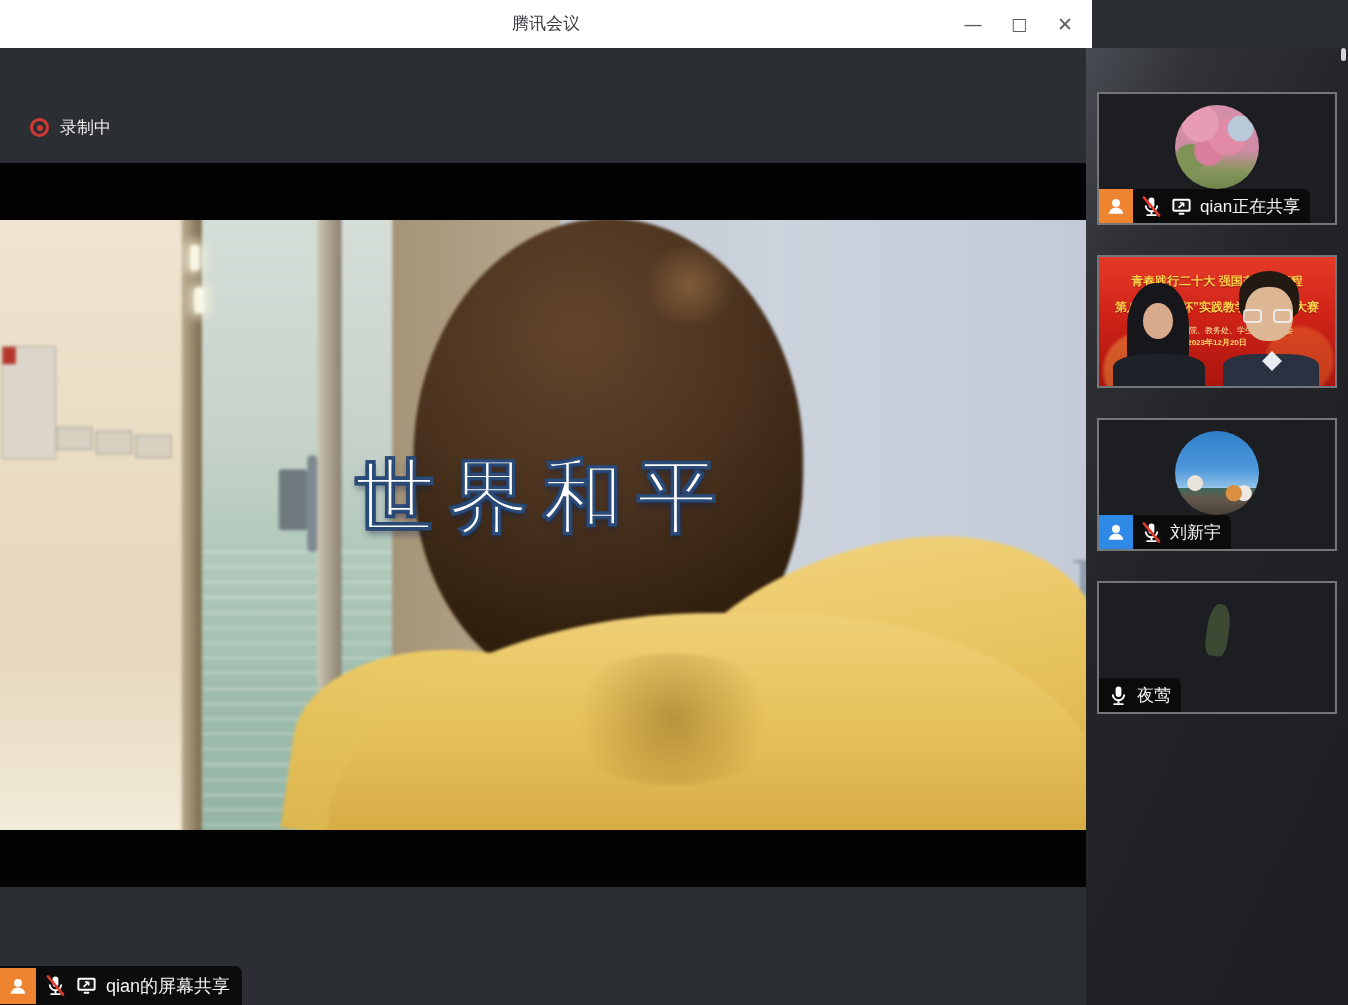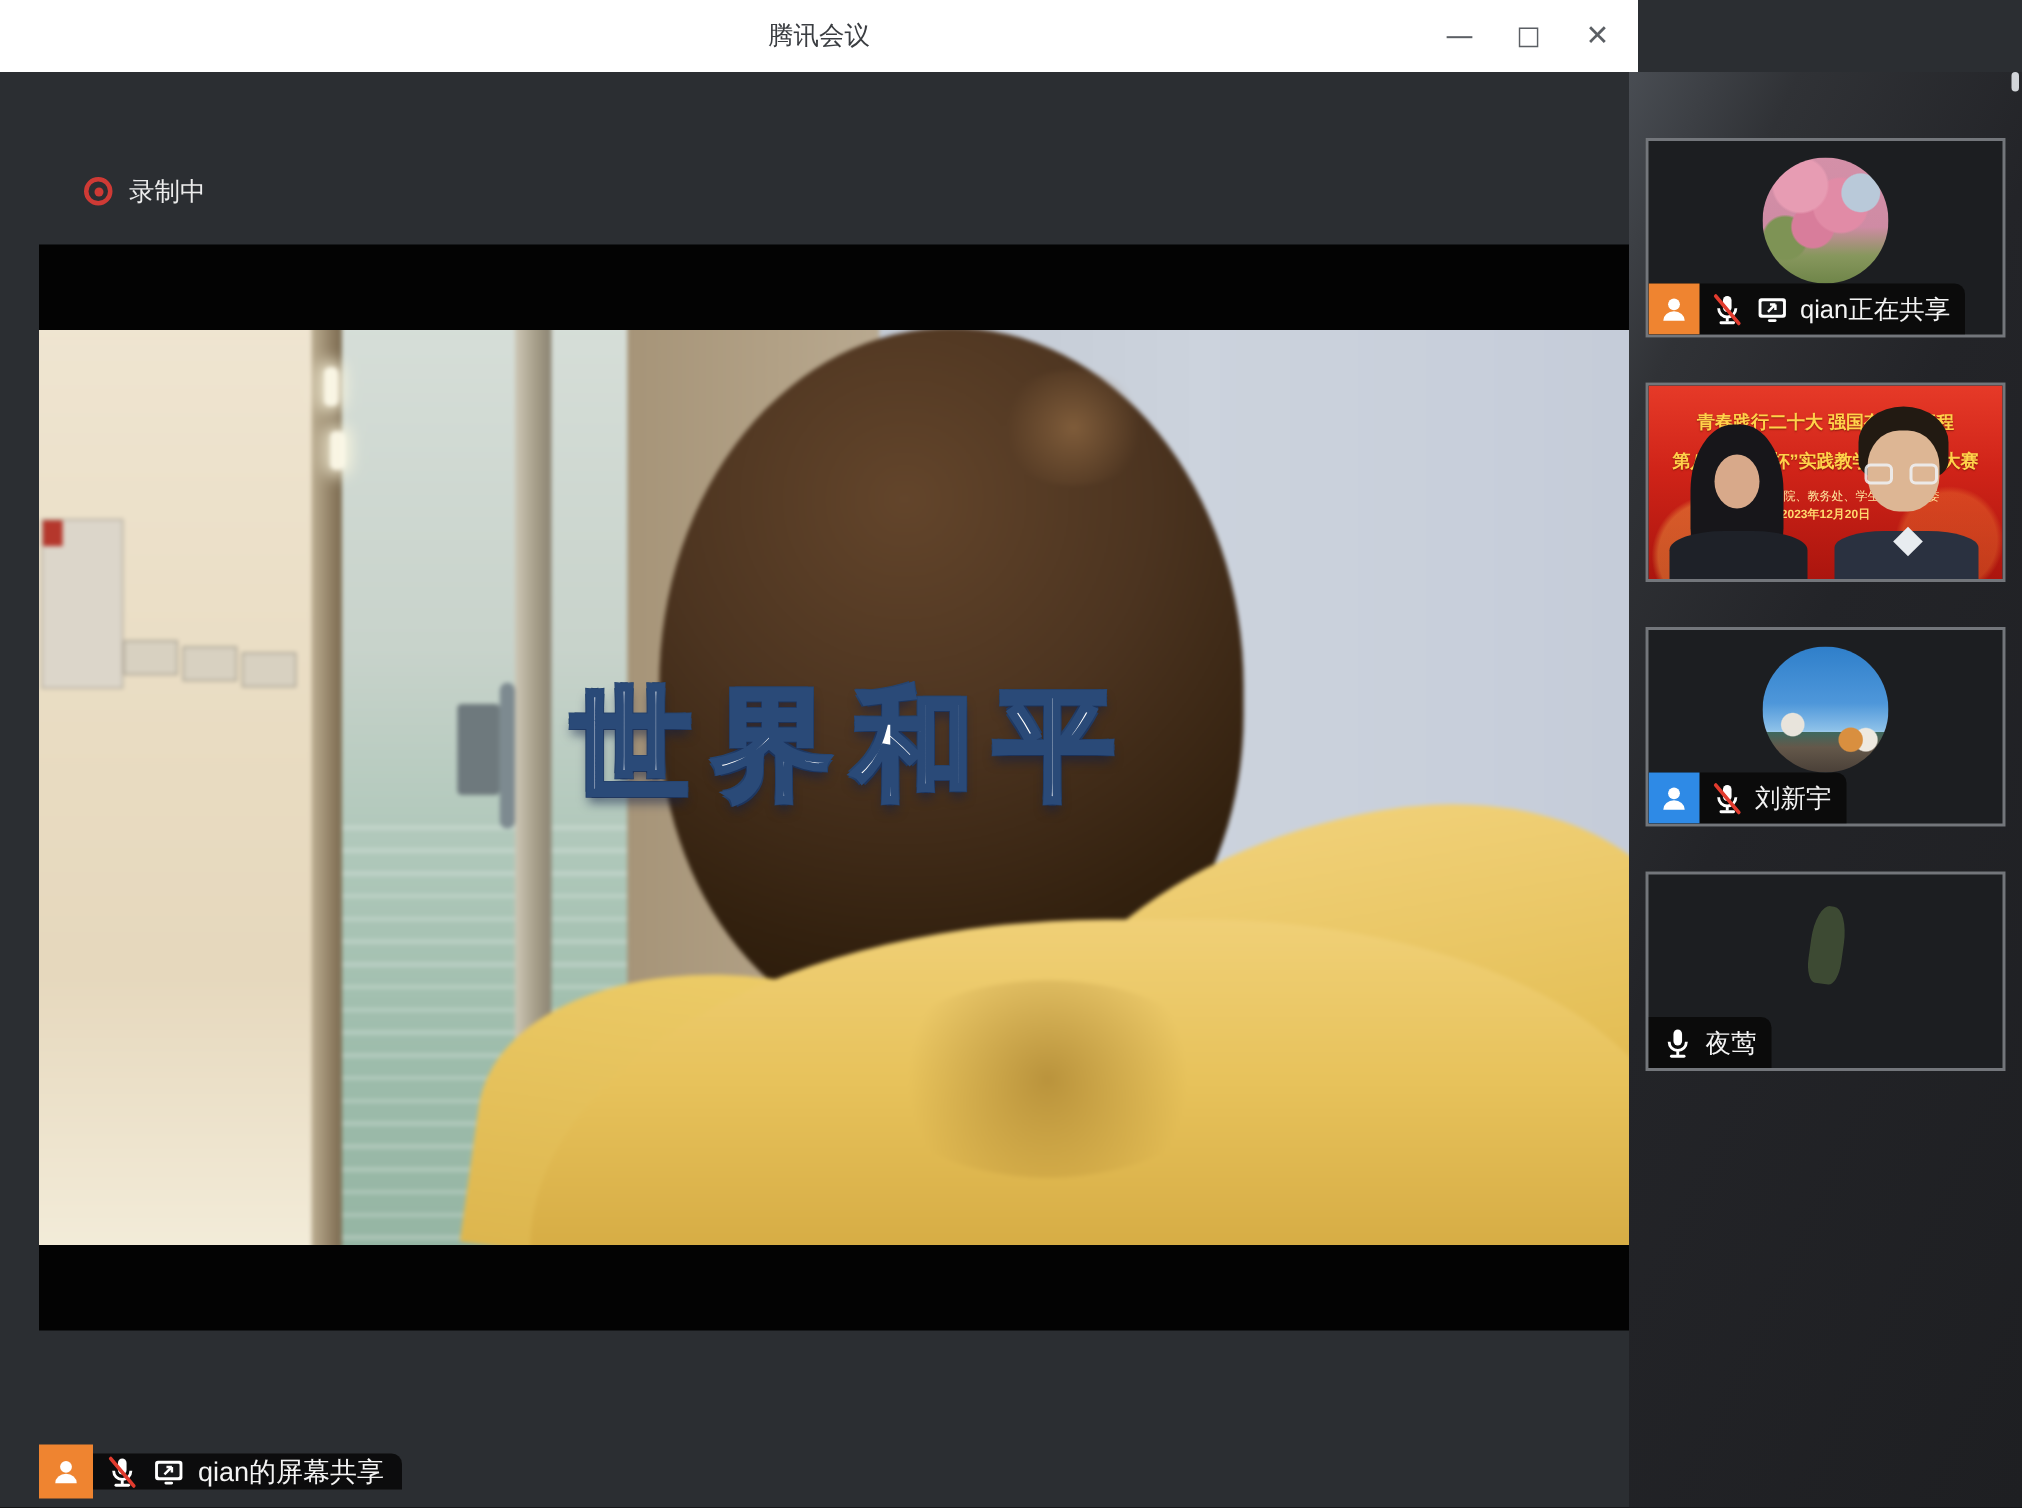--- a/index.html
+++ b/index.html
@@ -10,21 +10,21 @@
   
   .titlebar { position:absolute; top:0; left:0; width:1092px; height:48px; background:#ffffff; z-index:40; }
   .title { position:absolute; left:0; right:0; top:0; height:48px; line-height:48px; text-align:center;
            font-size:17px; color:#3a3d41; }
   .winctrls { position:absolute; right:4px; top:0; height:48px; display:flex; }
   .wbtn { width:46px; height:48px; border:none; background:transparent; color:#5b5f64; font-size:19px;
           line-height:48px; text-align:center; cursor:pointer; font-family:"DejaVu Sans", sans-serif; }
   .wbtn.max { font-size:17px; }
 
   
-  .stage { position:absolute; left:0; top:48px; width:1086px; height:957px; background:#2b2e32; overflow:hidden;margin-left:26px; }
+  .stage { position:absolute; left:0; top:48px; width:1086px; height:957px; background:#2b2e32; overflow:hidden; }
 
   .rec { position:absolute; left:30px; top:68px; display:flex; align-items:center; gap:11px; z-index:6; }
   .rec-dot { width:19px; height:19px; border-radius:50%; border:3px solid #cf3a35; position:relative; }
   .rec-dot::after { content:""; position:absolute; left:3.5px; top:3.5px; width:6px; height:6px; border-radius:50%; background:#cf3a35; }
   .rec-text { font-size:17px; color:#ececec; }
 
   .videoframe { position:absolute; left:0; top:115px; width:1086px; height:724px; background:#030303; overflow:hidden; }
   .scene { position:absolute; left:0; top:57px; width:1086px; height:610px; overflow:hidden; background:#b7ab93; }
   .scene-art { position:absolute; left:0; top:0; width:1086px; height:610px; filter:blur(1.4px); transform:scale(1.012); }
 
@@ -64,37 +64,37 @@
   .hoodie-r { position:absolute; left:640px; top:326px; width:460px; height:300px; border-radius:60% 40% 0 0;
            background:linear-gradient(180deg,#f0d077,#e5c058 55%,#d8ab43); transform:rotate(-10deg); }
   .hoodie-l { position:absolute; left:296px; top:428px; width:330px; height:200px; border-radius:55% 45% 0 0;
            background:linear-gradient(180deg,#eccb67,#ddb64e); transform:rotate(8deg); }
   .hoodie-m { position:absolute; left:330px; top:392px; width:760px; height:240px; border-radius:50% 42% 0 0 / 90% 70% 0 0;
            background:linear-gradient(180deg,#f0d077 0%,#e7c25b 45%,#d3a840 100%); }
   .hood-shadow { position:absolute; left:556px; top:432px; width:230px; height:130px; border-radius:50%;
            background:radial-gradient(circle, rgba(148,108,34,.55), rgba(148,108,34,0) 70%); }
 
   .overlay-text { position:absolute; left:0; top:0; width:1086px; height:610px; z-index:5; text-align:center; }
-  .ov-cn { position:absolute; left:0; width:100%; top:224px; font-size:80px; font-weight:bold; letter-spacing:14px;
+  .ov-cn { position:absolute; left:0; width:100%; top:224px; font-size:80px; font-weight:normal; letter-spacing:14px;
            color:#ffffff; -webkit-text-stroke:3px #2a4a78;
            text-shadow:0 5px 7px rgba(15,30,70,.6), 2px 2px 0 #27456f, -2px 2px 0 #27456f, 2px -2px 0 #27456f, -2px -2px 0 #27456f; }
   .ov-en { position:absolute; left:0; width:100%; top:306px; font-size:66px; font-weight:bold; letter-spacing:2px;
            color:#ffffff; -webkit-text-stroke:3px #2a4a78;
            text-shadow:0 5px 7px rgba(15,30,70,.6), 2px 2px 0 #27456f, -2px 2px 0 #27456f, 2px -2px 0 #27456f, -2px -2px 0 #27456f; }
 
   
   .pill { display:inline-flex; align-items:center; background:rgba(10,10,10,.92); border-radius:0 7px 0 0; }
   .badge { width:34px; height:34px; flex:0 0 34px; display:flex; align-items:center; justify-content:center; }
   .badge.orange { background:#ef8430; }
   .badge.blue   { background:#2e8ae6; }
   .badge svg { width:22px; height:22px; }
   .pill .icn { width:23px; height:23px; margin-left:8px; flex:0 0 auto; }
   .pill .ptext { color:#f4f4f4; font-size:17px; margin:0 12px 0 8px; white-space:nowrap; }
 
-  .stage-sharelabel { position:absolute; left:0; bottom:12px; height:24px; z-index:8; }
+  .stage-sharelabel { position:absolute; left:0; bottom:0; height:39px; z-index:8; }
   .stage-sharelabel .badge { width:36px; height:36px; flex:0 0 36px; }
   .stage-sharelabel .ptext { font-size:18px; }
 
   
   .sidebar { position:absolute; left:1086px; top:48px; width:262px; height:957px;
              background:linear-gradient(115deg,#494d53 0%,#303236 16%,#232428 42%,#1e1f22 100%); }
   .scroll-thumb { position:absolute; right:2px; top:0px; width:5px; height:13px; border-radius:2.5px; background:#d2d5d9; }
   .plist { position:absolute; left:11px; top:44px; width:240px; display:flex; flex-direction:column; gap:30px; }
   .tile { position:relative; width:240px; height:133px; border:2px solid #73767b; background:#1c1e21; overflow:hidden; cursor:pointer; }
   .avatar { position:absolute; left:50%; top:11px; transform:translateX(-50%); width:84px; height:84px; border-radius:50%; overflow:hidden; }

